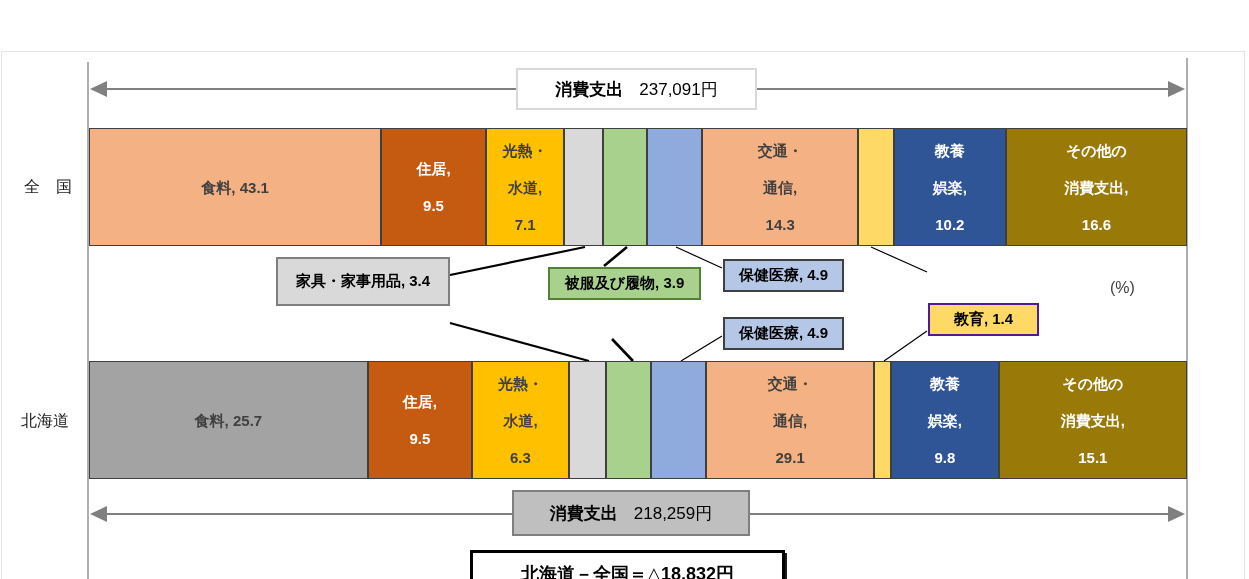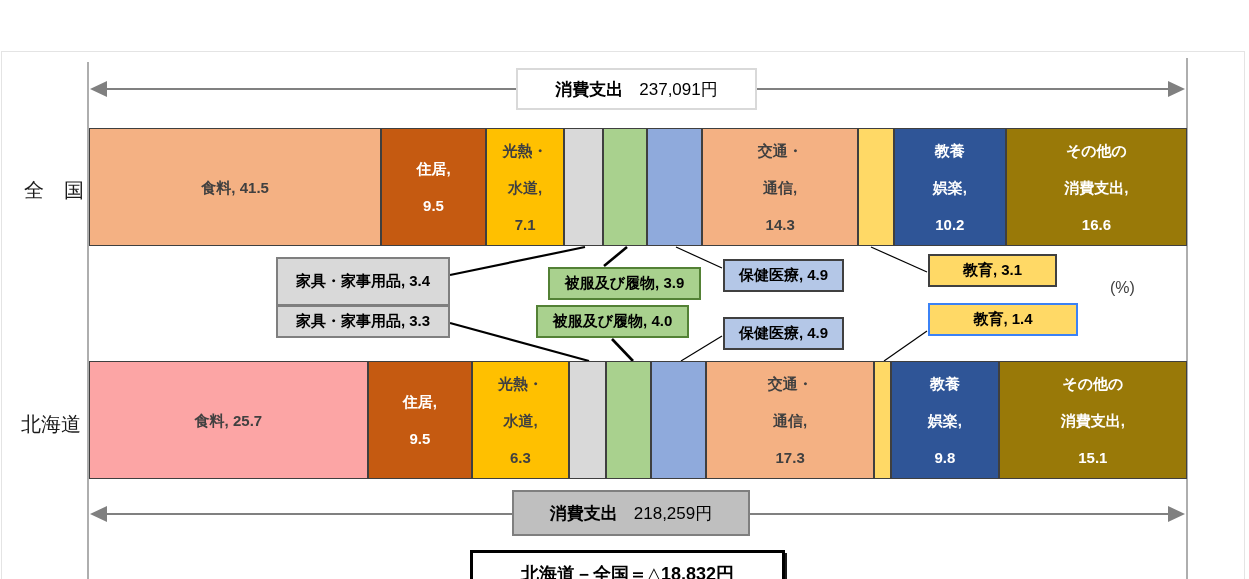--- a/index.html
+++ b/index.html
@@ -6,33 +6,33 @@
   #stage{position:relative;width:1249px;height:579px;background:#fff;overflow:hidden;margin-top:48px;}
   .frame{position:absolute;left:1px;top:3px;width:1242px;height:562px;border:1px solid #E4E4E4;background:#fff;}
   svg.overlay{position:absolute;left:0;top:0;width:1249px;height:579px;pointer-events:none;}
   .bar{position:absolute;left:89px;width:1098px;height:118px;display:flex;}
   #bar-zenkoku{top:80px;}
   #bar-hokkaido{top:313px;}
   .seg{display:flex;flex-direction:column;justify-content:center;align-items:center;
        border:1px solid #3F3F3F;box-sizing:border-box;font-size:15px;font-weight:bold;
        white-space:nowrap;overflow:visible;}
   .seg span{display:block;line-height:37px;text-align:center;}
-  .axis-label{position:absolute;font-size:20px;color:#1a1a1a;white-space:nowrap;}
+  .axis-label{position:absolute;font-size:16px;color:#1a1a1a;white-space:nowrap;}
   #label-zenkoku{left:24px;top:129px;}
   #label-hokkaido{left:21px;top:363px;}
   .callout{position:absolute;box-sizing:border-box;display:flex;align-items:center;justify-content:center;
            font-size:15px;font-weight:bold;color:#000;white-space:nowrap;}
   .co-kagu1{left:276px;top:209px;width:174px;height:49px;background:#D9D9D9;border:2px solid #7F7F7F;}
   .co-hifuku1{left:548px;top:219px;width:153px;height:33px;background:#A9D18E;border:2px solid #538135;}
   .co-hoken1{left:723px;top:211px;width:121px;height:33px;background:#B4C7E7;border:2px solid #404040;}
   .co-kyoiku1{left:928px;top:206px;width:129px;height:33px;background:#FFD966;border:2px solid #404040;}
   .co-kagu2{left:276px;top:257px;width:174px;height:33px;background:#D9D9D9;border:2px solid #7F7F7F;}
   .co-hifuku2{left:536px;top:257px;width:153px;height:33px;background:#A9D18E;border:2px solid #538135;}
   .co-hoken2{left:723px;top:269px;width:121px;height:33px;background:#B4C7E7;border:2px solid #404040;}
-  .co-kyoiku2{left:928px;top:255px;width:150px;height:33px;background:#FFD966;border:2px solid #3b82f6;}
+  .co-kyoiku2{left:928px;top:255px;width:111px;height:33px;background:#FFD966;border:2px solid #4c1d95;}
   .total-box{position:absolute;box-sizing:border-box;display:flex;align-items:center;justify-content:center;
              font-size:17px;color:#000;white-space:nowrap;}
   #box-total-zenkoku{left:516px;top:20px;width:241px;height:42px;background:#FFFFFF;border:2px solid #D9D9D9;}
   #box-total-hokkaido{left:512px;top:442px;width:238px;height:46px;background:#BFBFBF;border:2px solid #7F7F7F;}
   .total-label{font-weight:bold;margin-right:16px;}
   .total-value{font-weight:normal;}
   #box-diff{position:absolute;left:470px;top:502px;width:315px;height:48px;background:#FFFFFF;
             border:3px solid #000;box-shadow:2px 3px 0 #1c1c1c;box-sizing:border-box;
             display:flex;align-items:center;justify-content:center;
             font-size:18px;font-weight:bold;color:#000;white-space:nowrap;}
@@ -78,21 +78,21 @@
   <div class="total-box" id="box-total-hokkaido">
     <span class="total-label">消費支出</span>
     <span class="total-value">218,259円</span>
   </div>
 
   <div class="axis-label" id="label-zenkoku">全　国</div>
   <div class="axis-label" id="label-hokkaido">北海道</div>
 
   <div class="bar" id="bar-zenkoku">
       <div class="seg" style="flex: 26.9 0 0px; background: rgb(244, 177, 131); color: rgb(64, 64, 64);">
-        <span>食料, 41.5</span>
+        <span>食料, 43.1</span>
       </div>
       <div class="seg" style="flex: 9.5 0 0px; background: rgb(197, 90, 17); color: rgb(255, 255, 255);">
         <span>住居,</span>
         <span>9.5</span>
       </div>
       <div class="seg" style="flex: 7.1 0 0px; background: rgb(255, 192, 0); color: rgb(64, 64, 64);">
         <span>光熱・</span>
         <span>水道,</span>
         <span>7.1</span>
       </div>
@@ -110,58 +110,55 @@
         <span>娯楽,</span>
         <span>10.2</span>
       </div>
       <div class="seg" style="flex: 16.6 0 0px; background: rgb(153, 121, 8); color: rgb(255, 255, 255);">
         <span>その他の</span>
         <span>消費支出,</span>
         <span>16.6</span>
       </div>
     </div>
   <div class="bar" id="bar-hokkaido">
-      <div class="seg" style="flex: 25.7 0 0px; background: #fca5a5; color: rgb(64, 64, 64);">
+      <div class="seg" style="flex: 25.7 0 0px; background: #a3a3a3; color: rgb(64, 64, 64);">
         <span>食料, 25.7</span>
       </div>
       <div class="seg" style="flex: 9.5 0 0px; background: rgb(197, 90, 17); color: rgb(255, 255, 255);">
         <span>住居,</span>
         <span>9.5</span>
       </div>
       <div class="seg" style="flex: 8.8 0 0px; background: rgb(255, 192, 0); color: rgb(64, 64, 64);">
         <span>光熱・</span>
         <span>水道,</span>
         <span>6.3</span>
       </div>
       <div class="seg" style="flex: 3.3 0 0px; background: rgb(217, 217, 217); color: rgb(64, 64, 64);"></div>
       <div class="seg" style="flex: 4 0 0px; background: rgb(169, 209, 142); color: rgb(64, 64, 64);"></div>
       <div class="seg" style="flex: 4.9 0 0px; background: rgb(143, 170, 220); color: rgb(64, 64, 64);"></div>
       <div class="seg" style="flex: 15.4 0 0px; background: rgb(244, 177, 131); color: rgb(64, 64, 64);">
         <span>交通・</span>
         <span>通信,</span>
-        <span>17.3</span>
+        <span>29.1</span>
       </div>
       <div class="seg" style="flex: 1.4 0 0px; background: rgb(255, 217, 102); color: rgb(64, 64, 64);"></div>
       <div class="seg" style="flex: 9.8 0 0px; background: rgb(47, 85, 151); color: rgb(255, 255, 255);">
         <span>教養</span>
         <span>娯楽,</span>
         <span>9.8</span>
       </div>
       <div class="seg" style="flex: 17.3 0 0px; background: rgb(153, 121, 8); color: rgb(255, 255, 255);">
         <span>その他の</span>
         <span>消費支出,</span>
         <span>15.1</span>
       </div>
     </div>
 
   <div class="callout co-kagu1">家具・家事用品, 3.4</div>
   <div class="callout co-hifuku1">被服及び履物, 3.9</div>
   <div class="callout co-hoken1">保健医療, 4.9</div>
-  <div class="callout co-kyoiku1">教育, 3.1</div>
-  <div class="callout co-kagu2">家具・家事用品, 3.3</div>
-  <div class="callout co-hifuku2">被服及び履物, 4.0</div>
   <div class="callout co-hoken2">保健医療, 4.9</div>
   <div class="callout co-kyoiku2">教育, 1.4</div>
 
   <div id="pct-note">(%)</div>
   <div id="box-diff">北海道－全国＝△18,832円</div>
 
 </div>
 
 </body></html>

